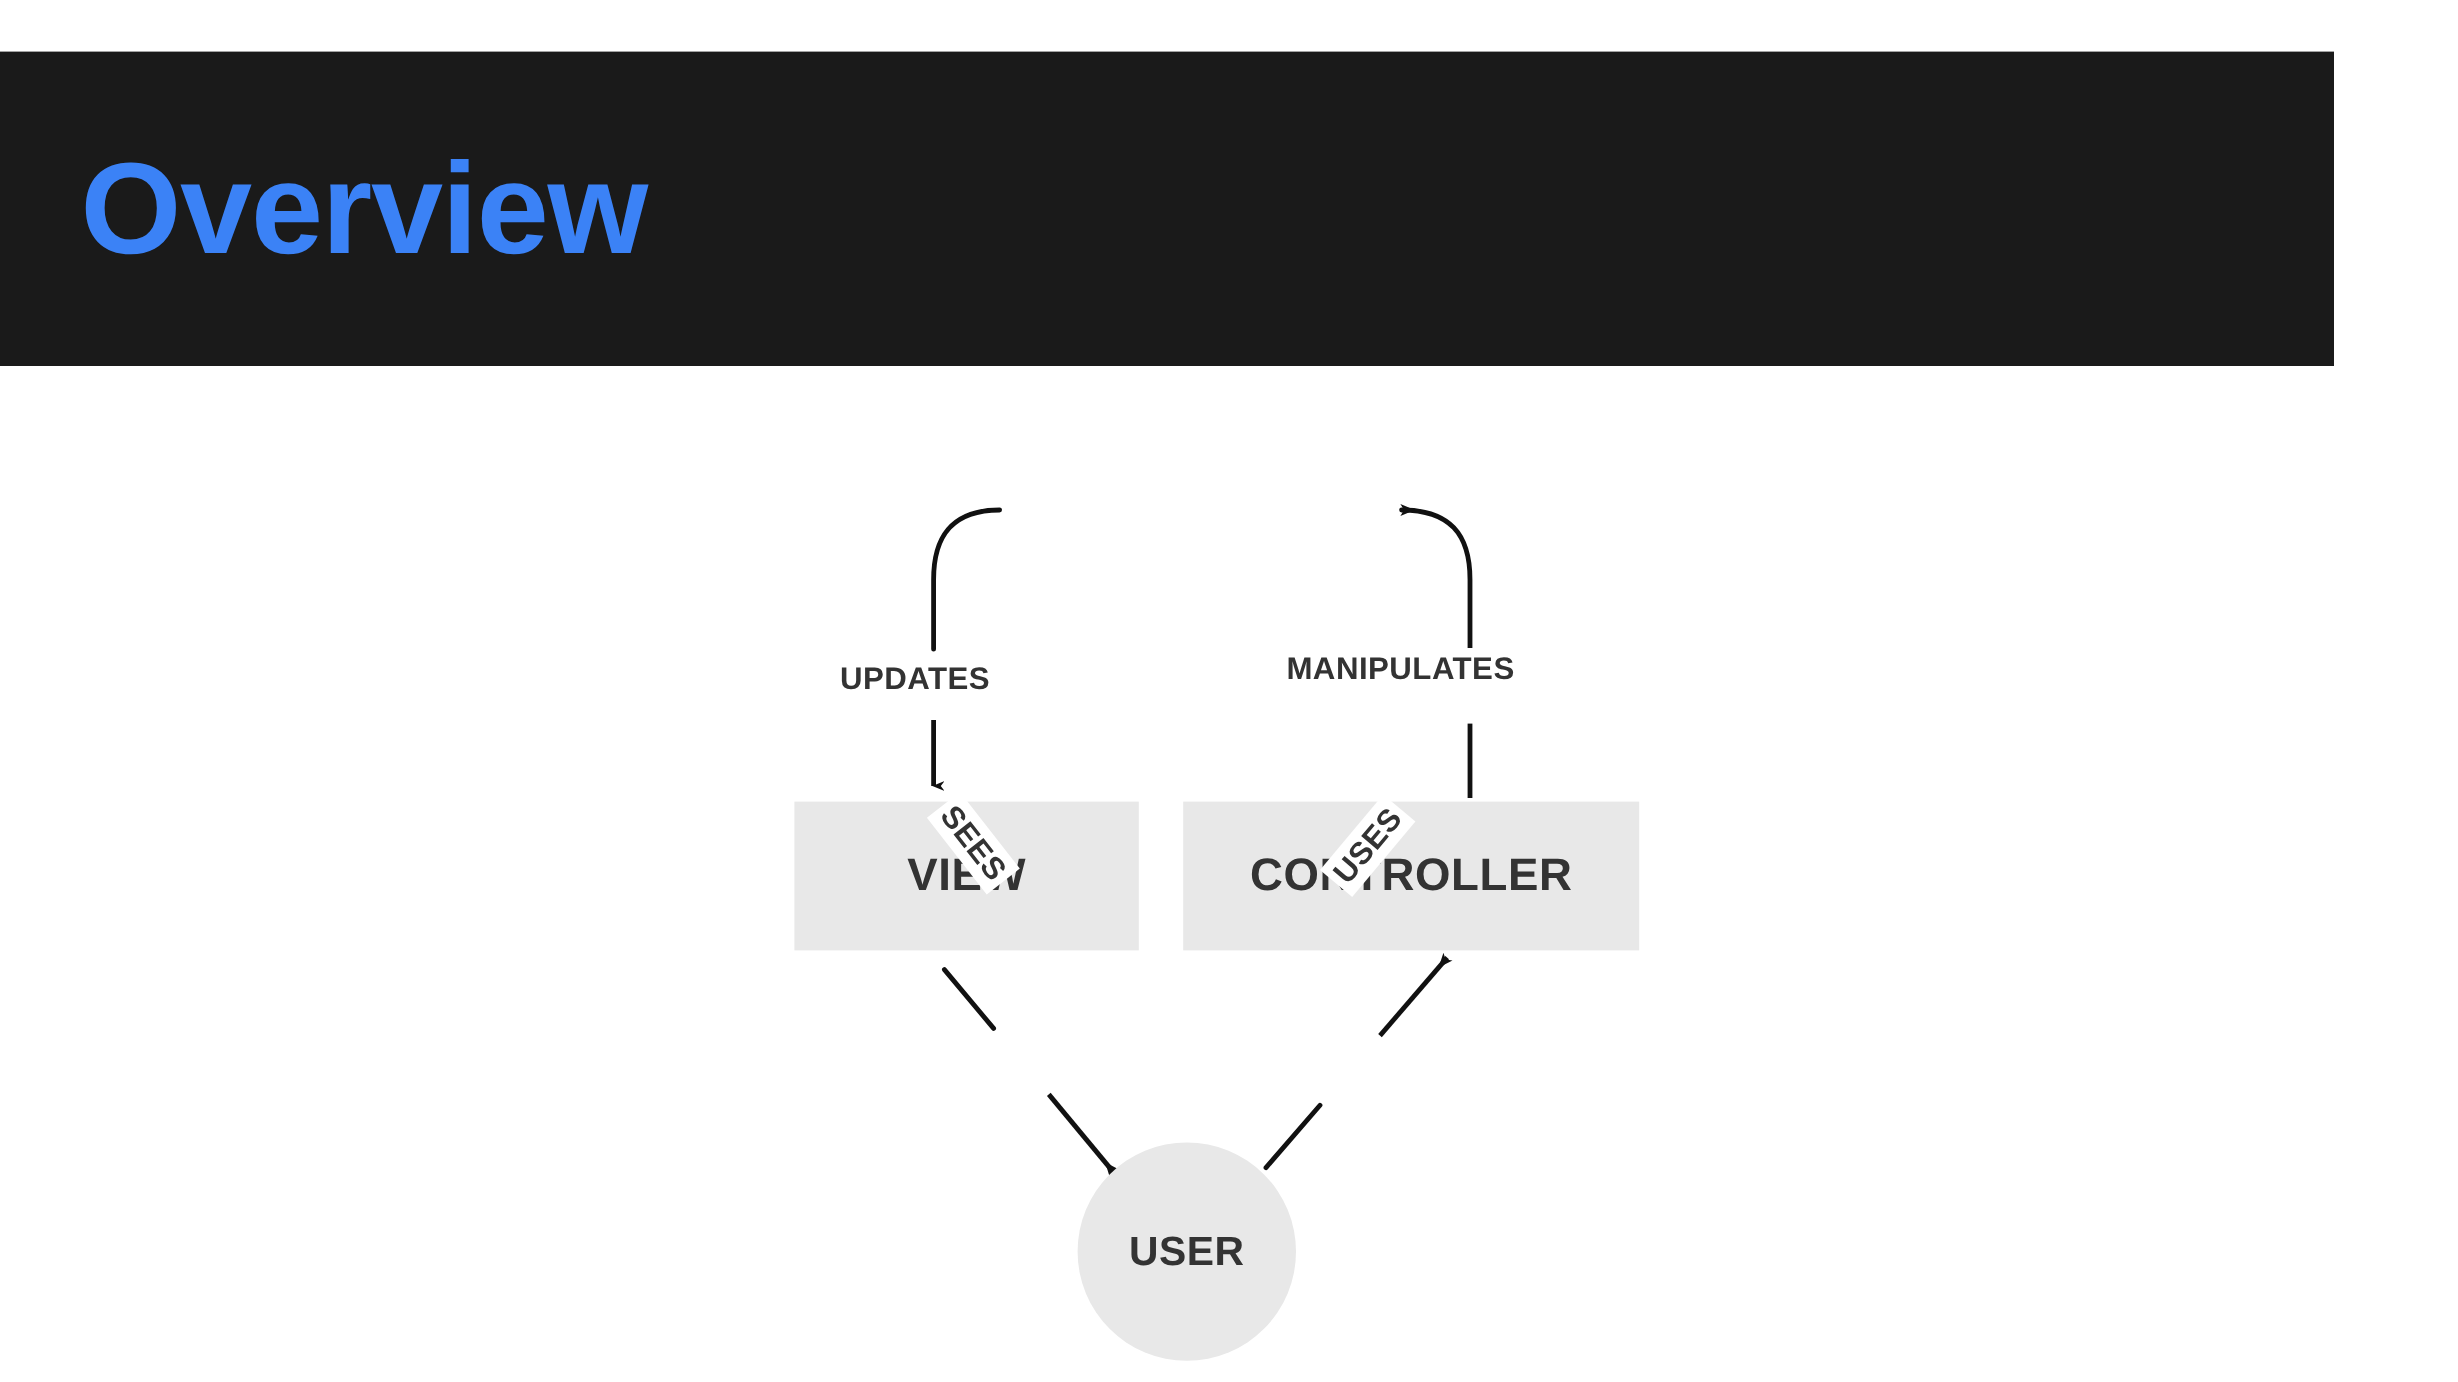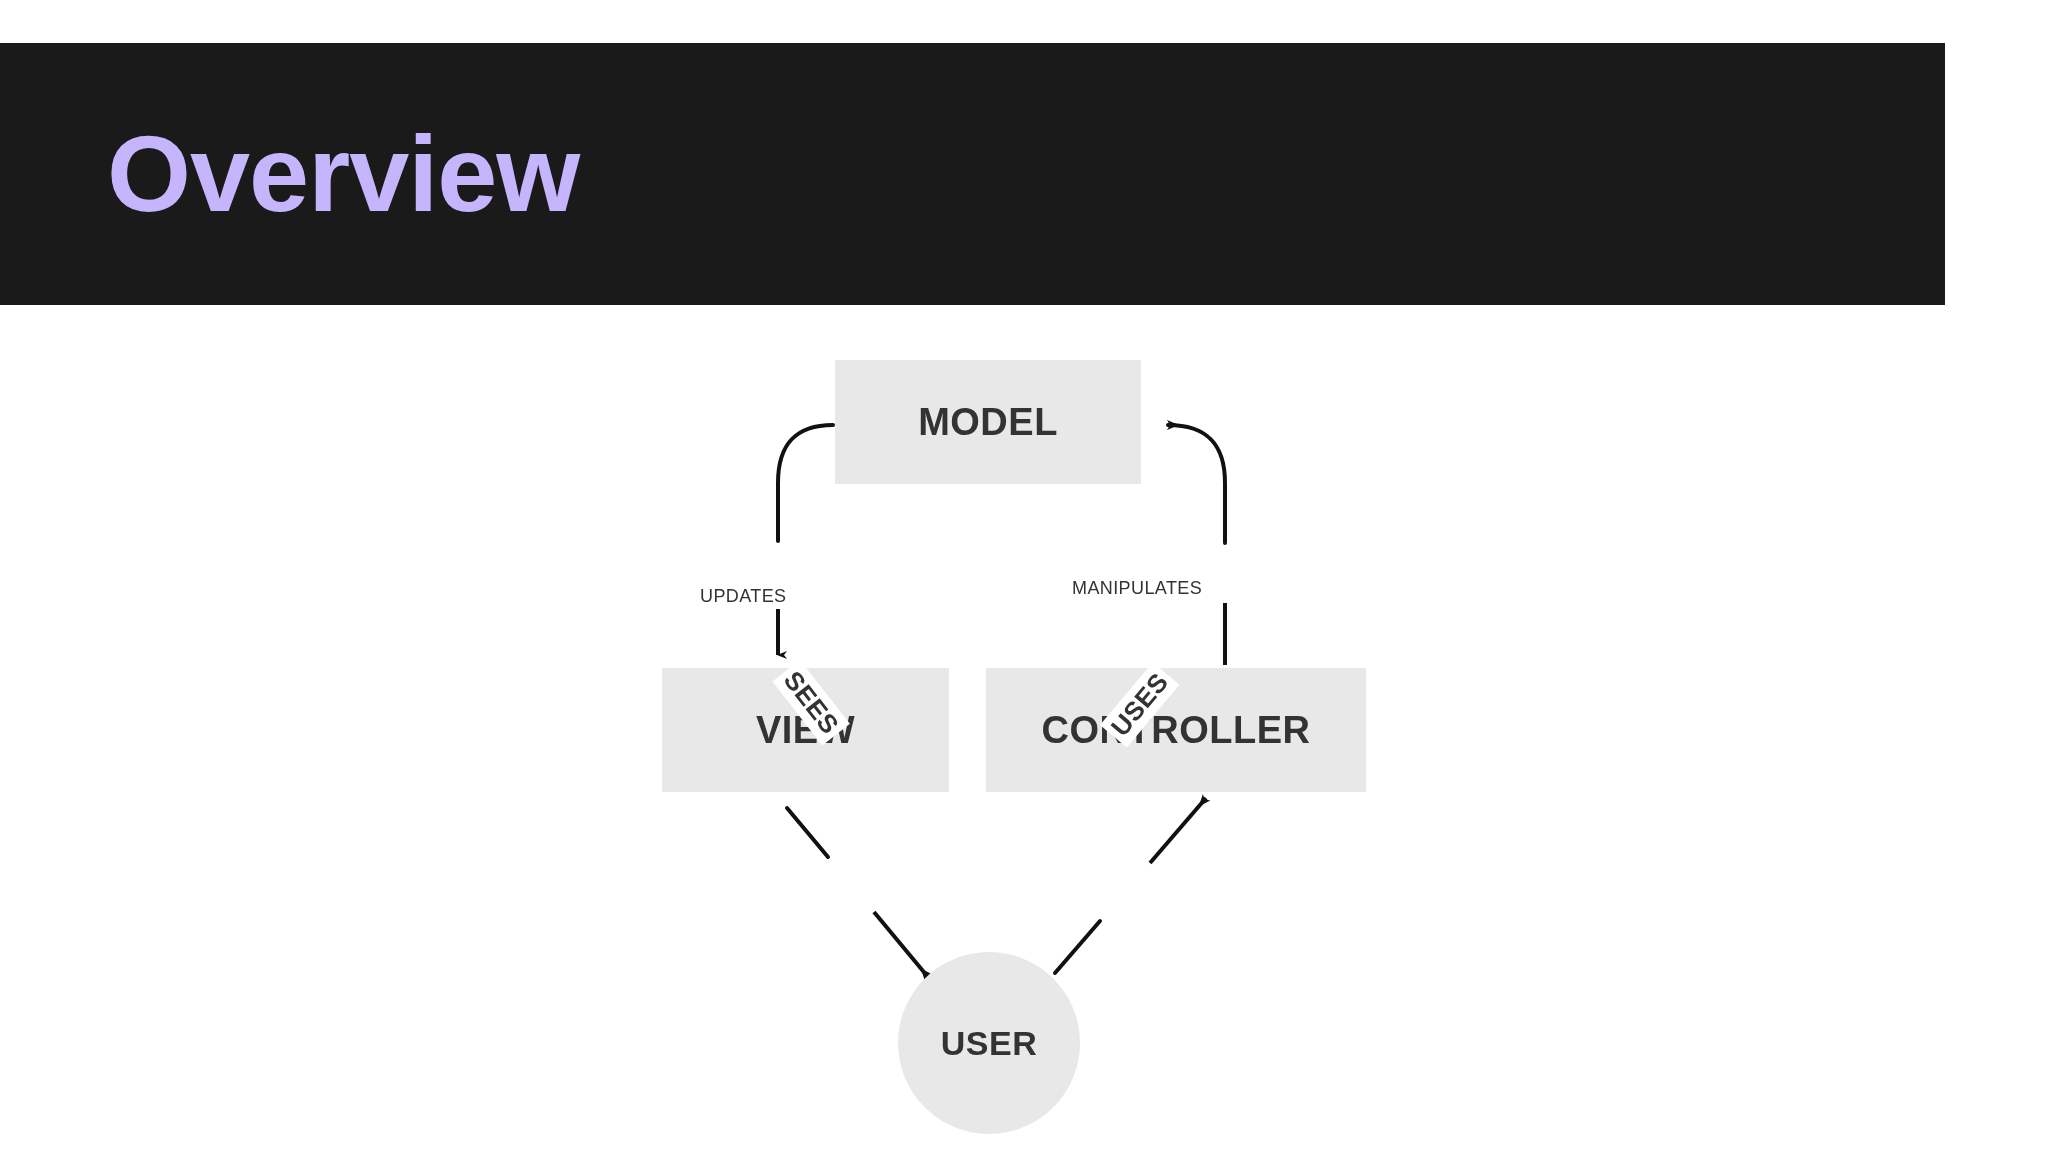--- a/index.html
+++ b/index.html
@@ -20,22 +20,22 @@
     position: absolute;
     left: 0;
     top: 43px;
     width: 1945px;
     height: 262px;
     background: #1a1a1a;
     display: flex;
     align-items: center;
   }
   #slide-title {
-    margin-left: 107px;
-    color: #c4b5fd;
+    margin-left: 67px;
+    color: #3b82f6;
     font-family: "Liberation Sans", sans-serif;
     font-size: 108px;
     font-weight: bold;
     letter-spacing: -1px;
     line-height: 1;
     white-space: nowrap;
   }
 
   
   #diagram {
@@ -92,27 +92,26 @@
     height: 182px;
     border-radius: 50%;
     font-size: 34px;
   }
 
   
   .edge-label {
     position: absolute;
     color: #333333;
     font-family: "Liberation Sans", sans-serif;
-    font-weight: normal;
-    font-size: 18px;
+    font-weight: bold;
+    font-size: 26px;
     letter-spacing: 0.4px;
     white-space: nowrap;
     background: #ffffff;
     padding: 2px 6px;
-    margin-top: 36px;
   }
   #label-updates {
     left: 694px;
     top: 243px;
   }
   #label-manipulates {
     left: 1066px;
     top: 235px;
   }
   .edge-label-rot {
@@ -164,23 +163,20 @@
     <line x1="1225" y1="360" x2="1225" y2="298" stroke="#111111" stroke-width="4"></line>
     <path d="M 1225,238 L 1225,178 C 1225,140 1208,120 1168,120" fill="none" stroke="#111111" stroke-width="4" stroke-linecap="round" marker-end="url(#arrowHead)"></path>
 
     <line x1="787" y1="503" x2="828" y2="552" stroke="#111111" stroke-width="4" stroke-linecap="round"></line>
     <line x1="874" y1="607" x2="928" y2="672" stroke="#111111" stroke-width="4" marker-end="url(#arrowHead)"></line>
 
     <line x1="1055" y1="668" x2="1100" y2="616" stroke="#111111" stroke-width="4" stroke-linecap="round"></line>
     <line x1="1150" y1="558" x2="1206" y2="493" stroke="#111111" stroke-width="4" marker-end="url(#arrowHead)"></line>
   </svg>
 
-  <div class="node-box" id="node-model">
-    <span>MODEL</span>
-  </div>
 
   <div class="node-box" id="node-view">
     <span>VIEW</span>
   </div>
 
   <div class="node-box" id="node-controller">
     <span>CONTROLLER</span>
   </div>
 
   <div class="node-box" id="node-user">

